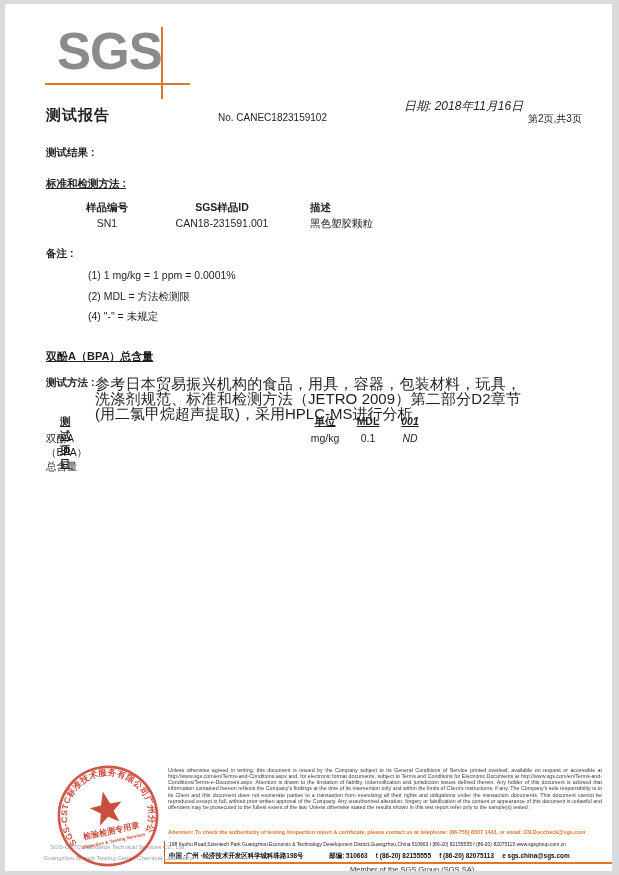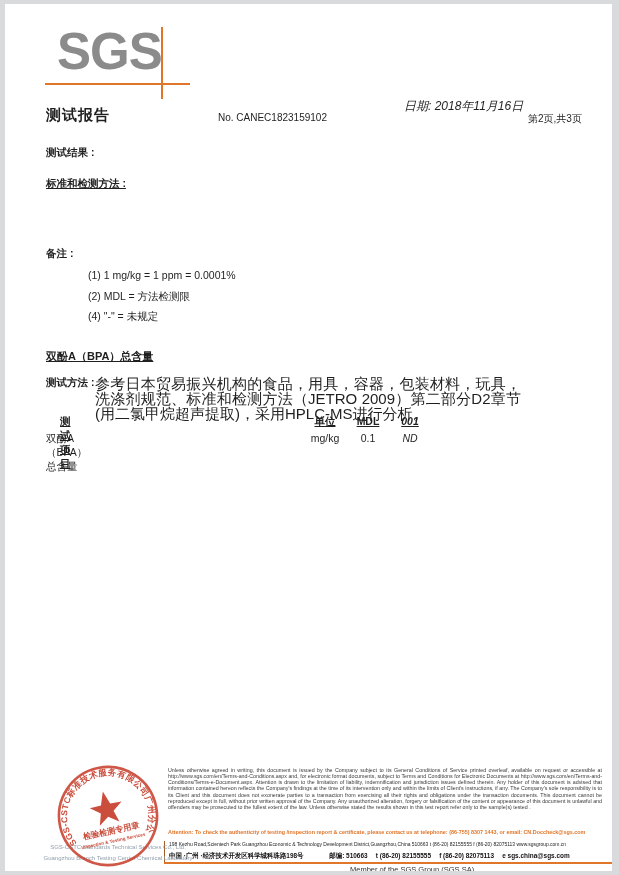--- a/index.html
+++ b/index.html
@@ -105,20 +105,32 @@
 
   <span class="abs doc-title">测试报告</span>
   <span class="abs report-no">No. CANEC1823159102</span>
   <span class="abs report-date">日期: 2018年11月16日</span>
   <span class="abs page-ind">第2页,共3页</span>
 
   <span class="abs label results-label">测试结果 :</span>
 
   <span class="abs label sample-heading">标准和检测方法 :</span>
 
+  <div class="abs sample-table">
+    <div class="trow head">
+      <span class="c1">样品编号</span>
+      <span class="c2">SGS样品ID</span>
+      <span class="c3">描述</span>
+    </div>
+    <div class="trow">
+      <span class="c1">SN1</span>
+      <span class="c2">CAN18-231591.001</span>
+      <span class="c3">黑色塑胶颗粒</span>
+    </div>
+  </div>
 
   <span class="abs label remarks-label">备注 :</span>
   <div class="abs remarks">
     <span>(1) 1 mg/kg = 1 ppm = 0.0001%</span>
     <span>(2) MDL = 方法检测限</span>
     <span>(4) "-" = 未规定</span>
   </div>
 
   <span class="abs bpa-heading">双酚A（BPA）总含量</span>
 

